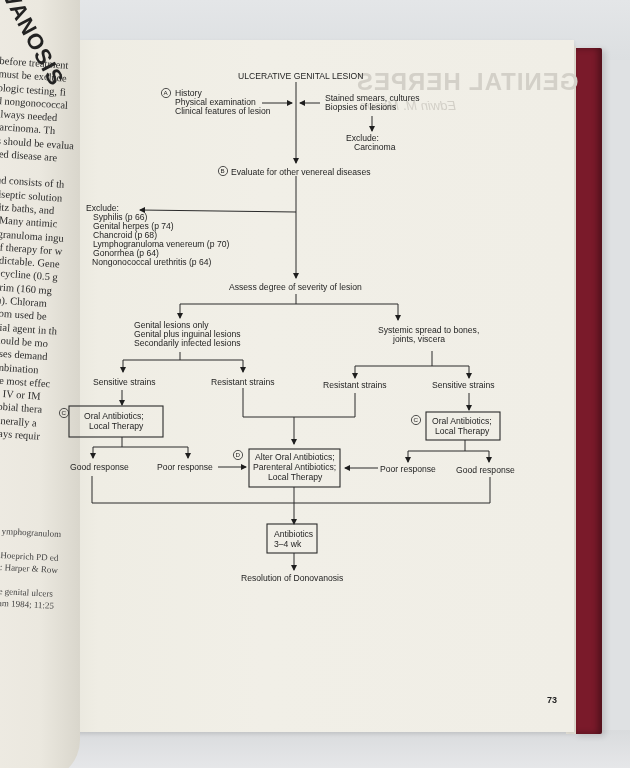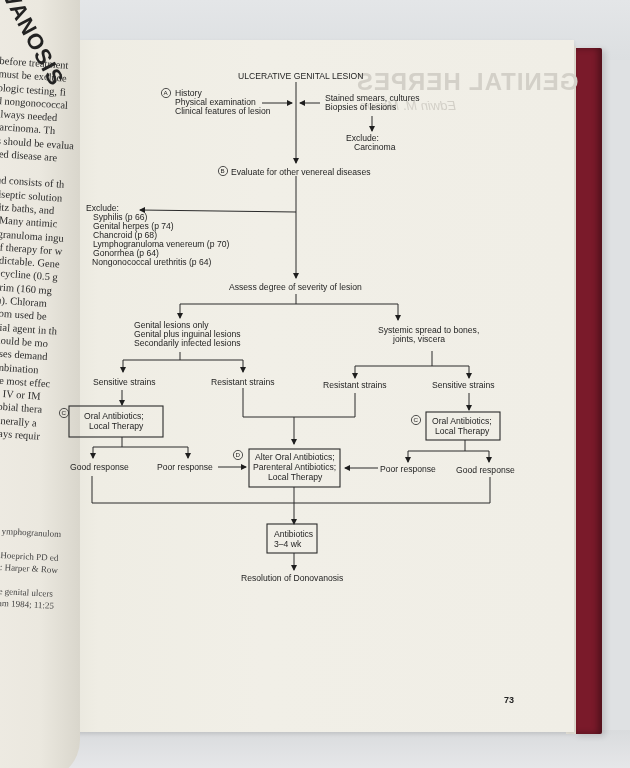--- a/index.html
+++ b/index.html
@@ -31,21 +31,21 @@
     transform:rotate(4deg); transform-origin:0 0; white-space:nowrap; }
   .left-page .lp-ref { position:absolute; left:22px; top:535px; width:85px;
     font-family:"Liberation Serif", serif; font-size:9px; line-height:12px; color:#444;
     transform:rotate(3deg); transform-origin:0 0; white-space:nowrap; }
   .ghost-title { position:absolute; left:356px; top:68px; font-size:24px; font-weight:bold;
     color:#d3d0c8; letter-spacing:1px; font-family:"Liberation Sans", sans-serif; transform:scaleX(-1); }
   .ghost-sub { position:absolute; left:360px; top:98px; font-size:13px; color:#d3d0c8;
     font-style:italic; transform:scaleX(-1); }
   svg.flow { position:absolute; left:0; top:0; }
   svg.flow text { font-family:"Liberation Sans", sans-serif; font-size:8.6px; fill:#1e1e1e; }
-  .page-number { position:absolute; left:504px; top:695px; font-size:9px; font-weight:bold; color:#222; }
+  .page-number { position:absolute; left:547px; top:695px; font-size:9px; font-weight:bold; color:#222; }
   .shadow-gutter { position:absolute; left:56px; top:40px; width:22px; height:692px;
     background:linear-gradient(90deg,rgba(0,0,0,0.08),rgba(0,0,0,0)); }
 </style>
 </head>
 <body>
 
 <div class="bg-top"></div>
 <div class="bg-bottom"></div>
 <div class="book-cover-edge"></div>
 <div class="page-stack"></div>

